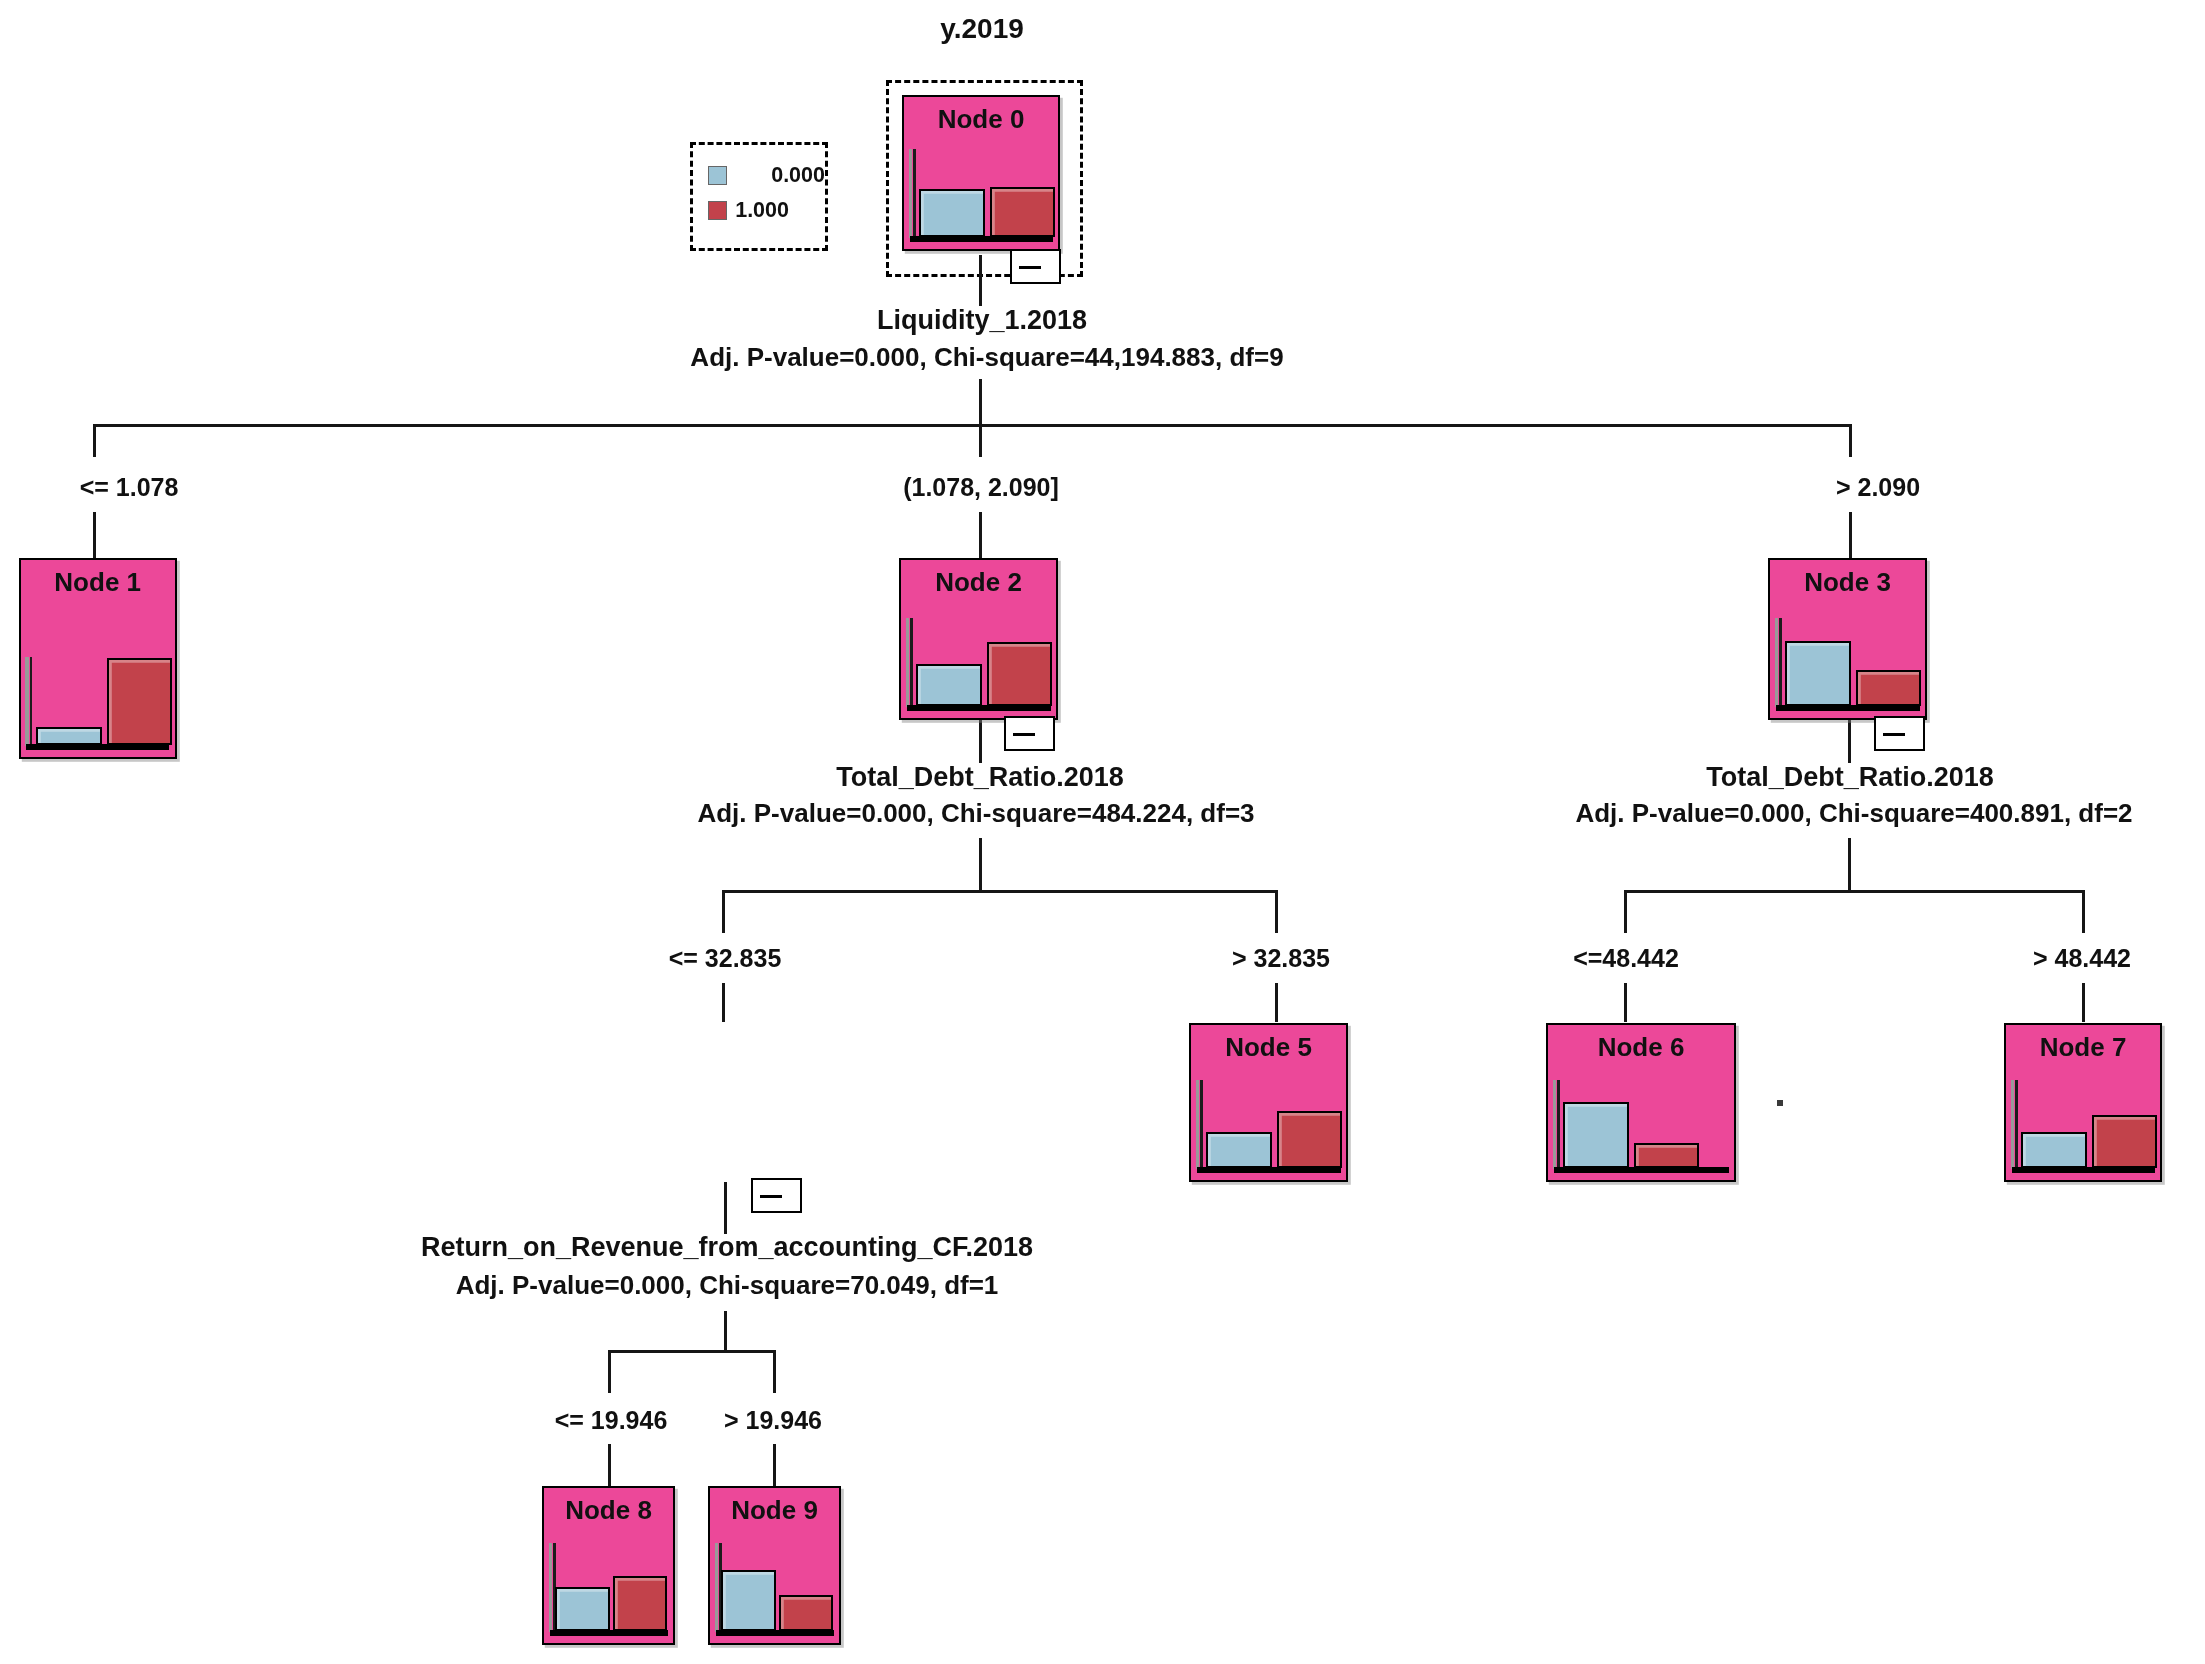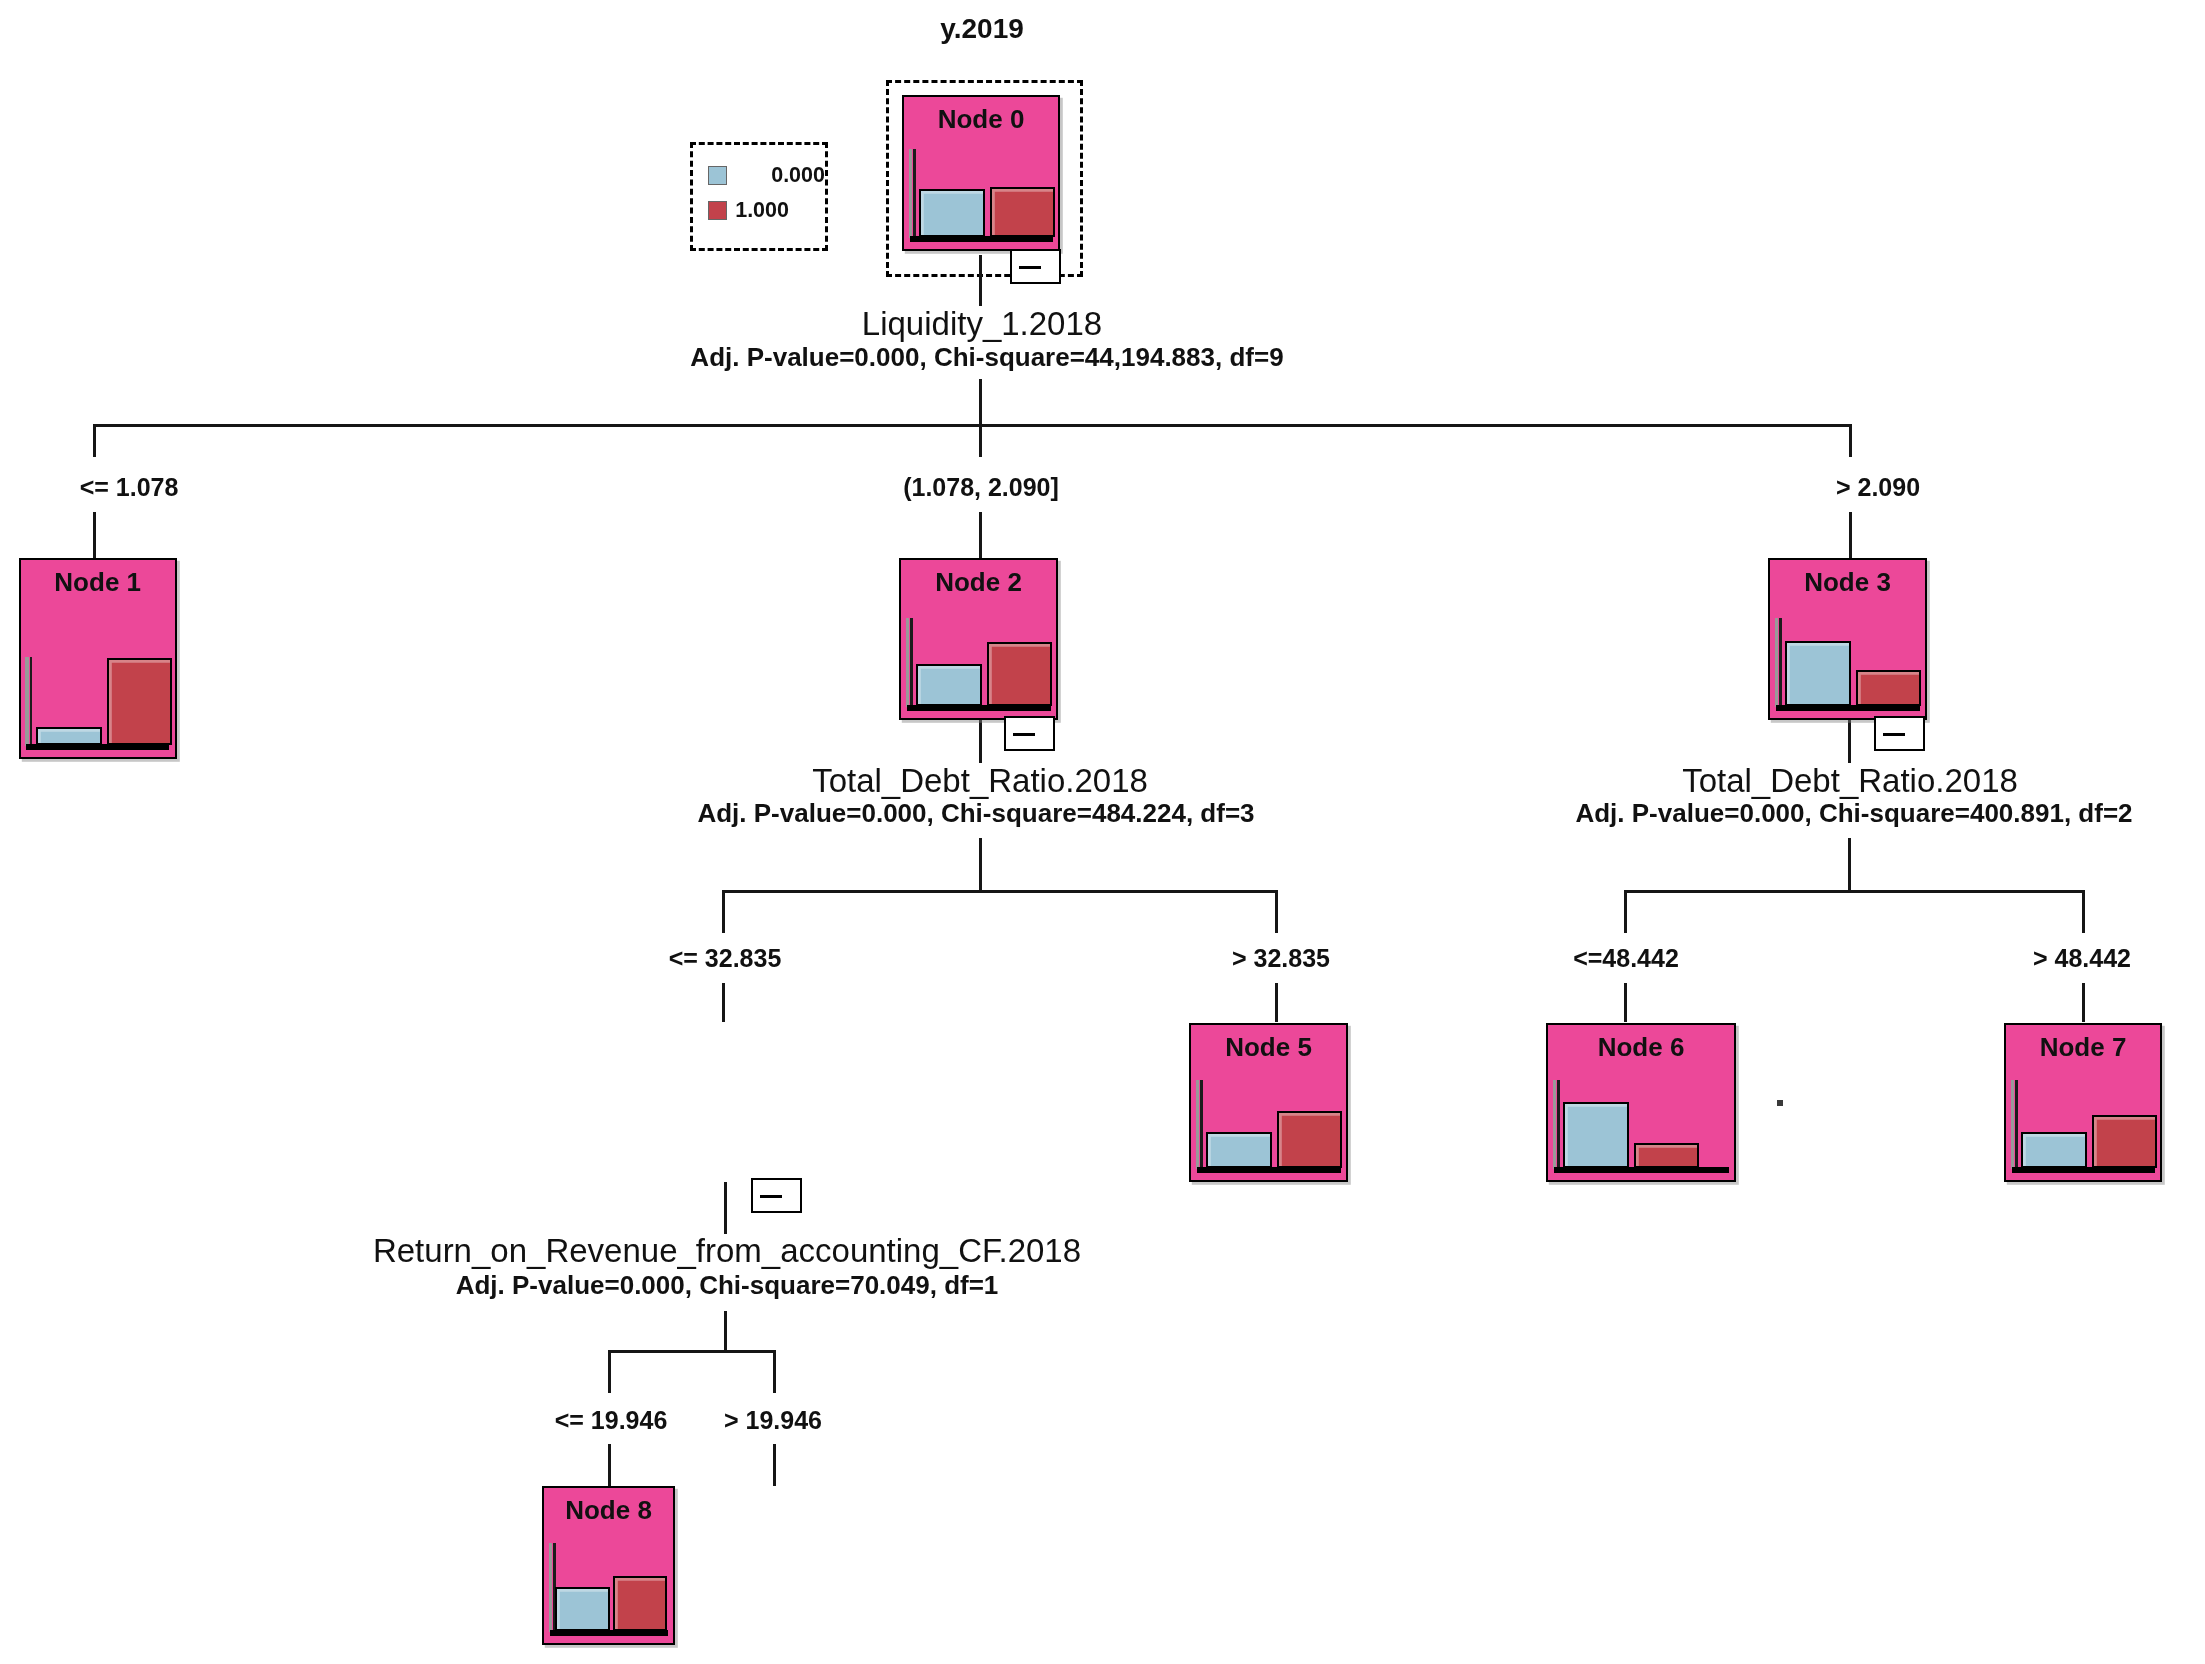--- a/index.html
+++ b/index.html
@@ -3,21 +3,21 @@
 <meta charset="utf-8">
 <style>
   html,body{margin:0;padding:0;background:#fff;}
   #canvas{
     position:relative;width:2205px;height:1665px;background:#ffffff;overflow:hidden;
     font-family:"Liberation Sans", sans-serif;color:#111;
   }
   .vline{position:absolute;width:2.8px;background:#161616;}
   .hline{position:absolute;height:2.8px;background:#161616;}
   .tree-title{position:absolute;transform:translateX(-50%);font-size:28px;font-weight:bold;white-space:nowrap;}
-  .split-var{position:absolute;transform:translateX(-50%);font-size:33px;font-weight:normal;white-space:nowrap;}
+  .split-var{position:absolute;transform:translateX(-50%);font-size:27px;font-weight:bold;white-space:nowrap;}
   .split-stats{position:absolute;transform:translateX(-50%);font-size:26px;font-weight:bold;white-space:nowrap;}
   .branch-lbl{position:absolute;transform:translateX(-50%);font-size:25px;font-weight:bold;white-space:nowrap;}
   .node{position:absolute;background:#ec4899;border:2.8px solid #000;box-shadow:2.8px 2.8px 0 rgba(130,130,130,.45);box-sizing:border-box;}
   .node-title{text-align:center;margin-top:7px;font-size:26px;font-weight:bold;}
   .axis-shadow{position:absolute;left:4.8px;bottom:11px;width:3.5px;height:89px;background:#9a9a9a;}
   .axis{position:absolute;left:9px;bottom:11px;width:2.8px;height:89px;background:#1c1c1c;}
   .baseline{position:absolute;left:5.5px;right:5.5px;bottom:7px;height:6.2px;background:#000;}
   .bar{position:absolute;bottom:11.8px;border:2.8px solid #000;box-sizing:border-box;
        box-shadow:inset 2.8px 2.8px 0 rgba(255,255,255,.35);}
   .node .bar.b0{left:15.2px;width:66px;}
@@ -188,17 +188,25 @@
 
   <div class="node narrow" style="left:542px;top:1486px;width:133px;height:159px">
     <div class="node-title">Node 8</div>
     <div class="axis-shadow"></div>
     <div class="axis"></div>
     <div class="bar b0" style="height: 44px; background: rgb(156, 196, 214);"></div>
     <div class="bar b1" style="height: 55px; background: rgb(194, 66, 75);"></div>
     <div class="baseline"></div>
   </div>
 
+  <div class="node narrow" style="left:708px;top:1486px;width:133px;height:159px">
+    <div class="node-title">Node 9</div>
+    <div class="axis-shadow"></div>
+    <div class="axis"></div>
+    <div class="bar b0" style="height: 61px; background: rgb(156, 196, 214);"></div>
+    <div class="bar b1" style="height: 36px; background: rgb(194, 66, 75);"></div>
+    <div class="baseline"></div>
+  </div>
 
   <div class="stray-dot"></div>
 
 </div>
 
 
 </body></html>

